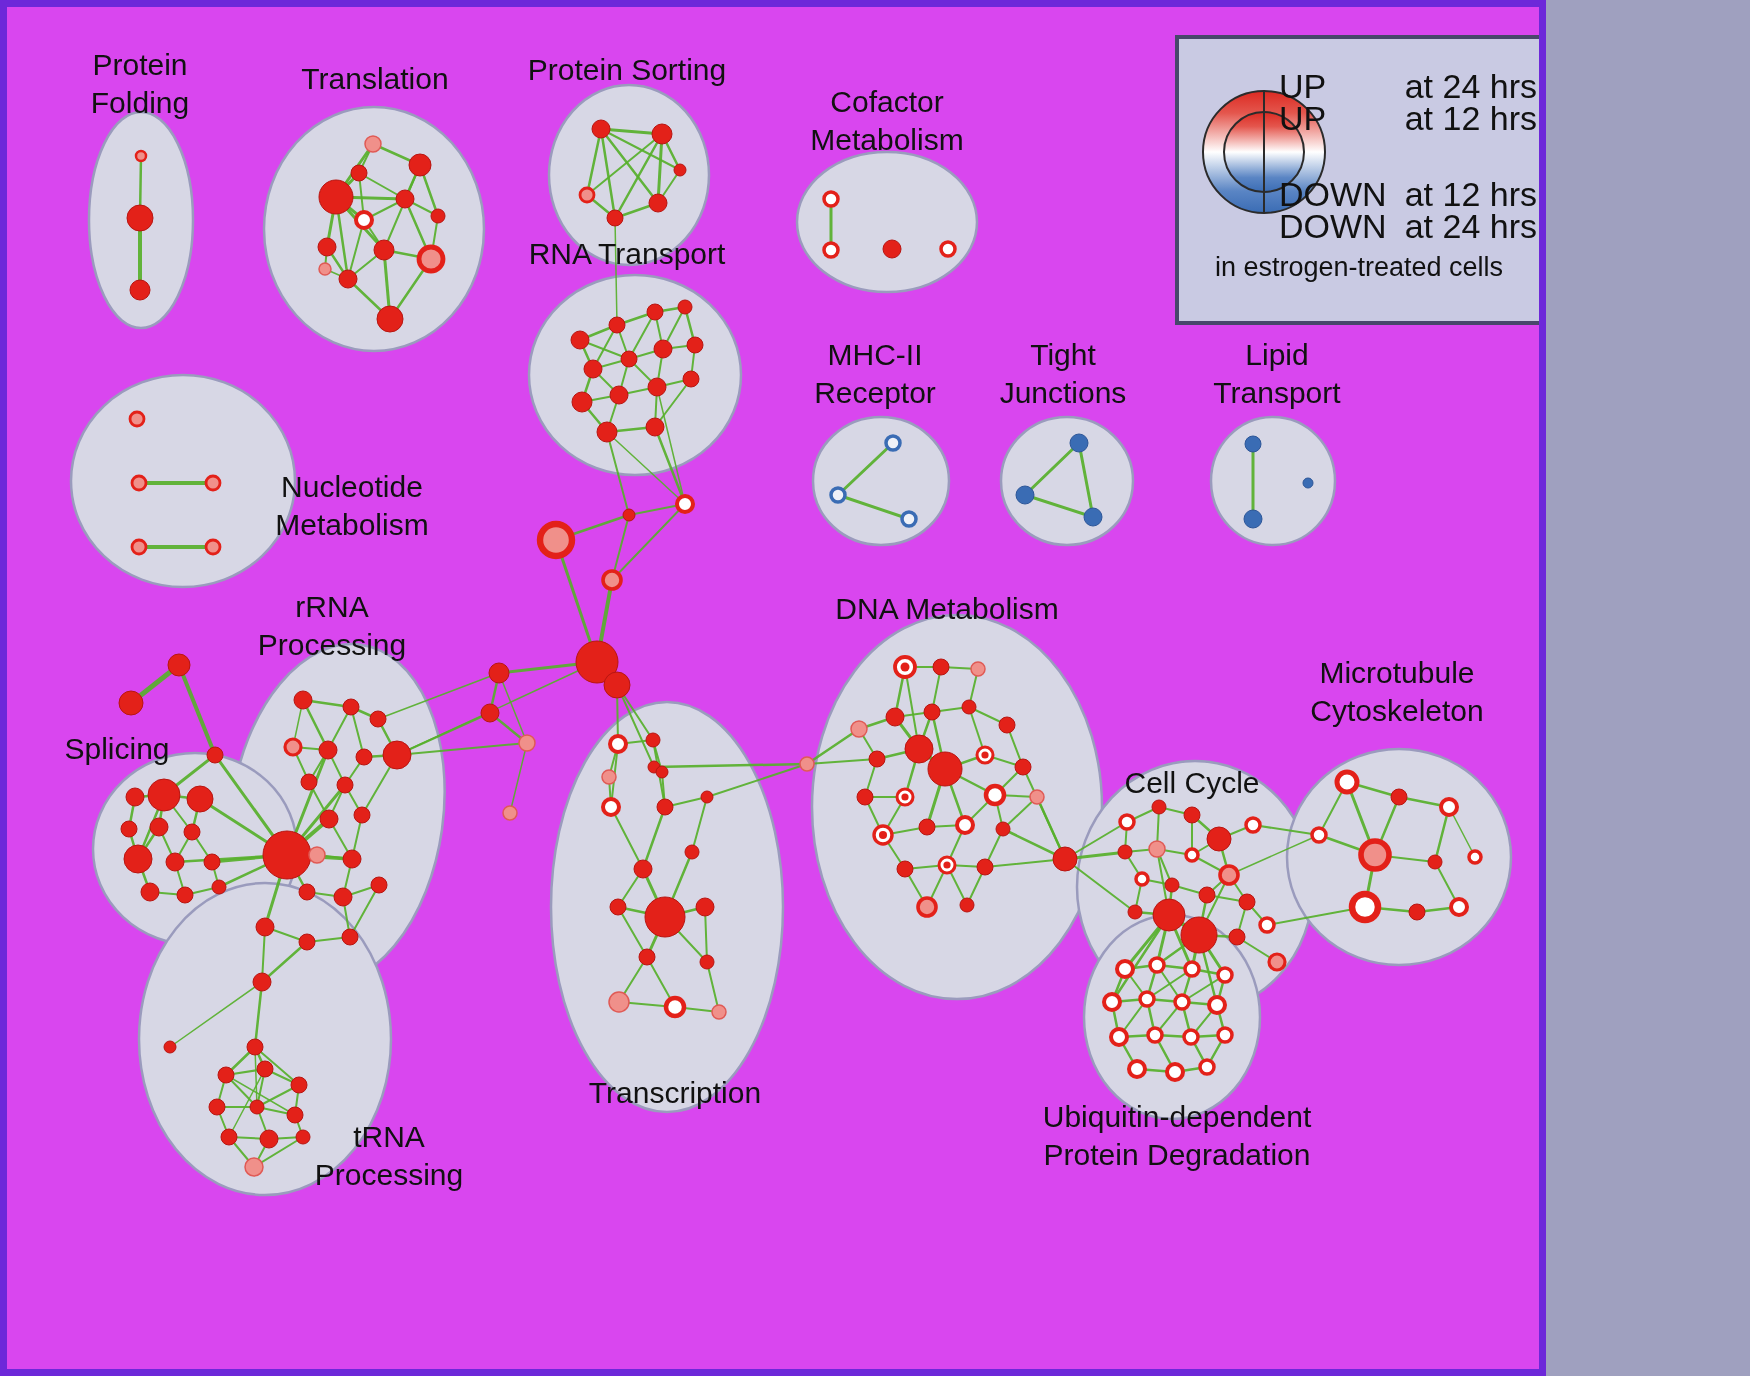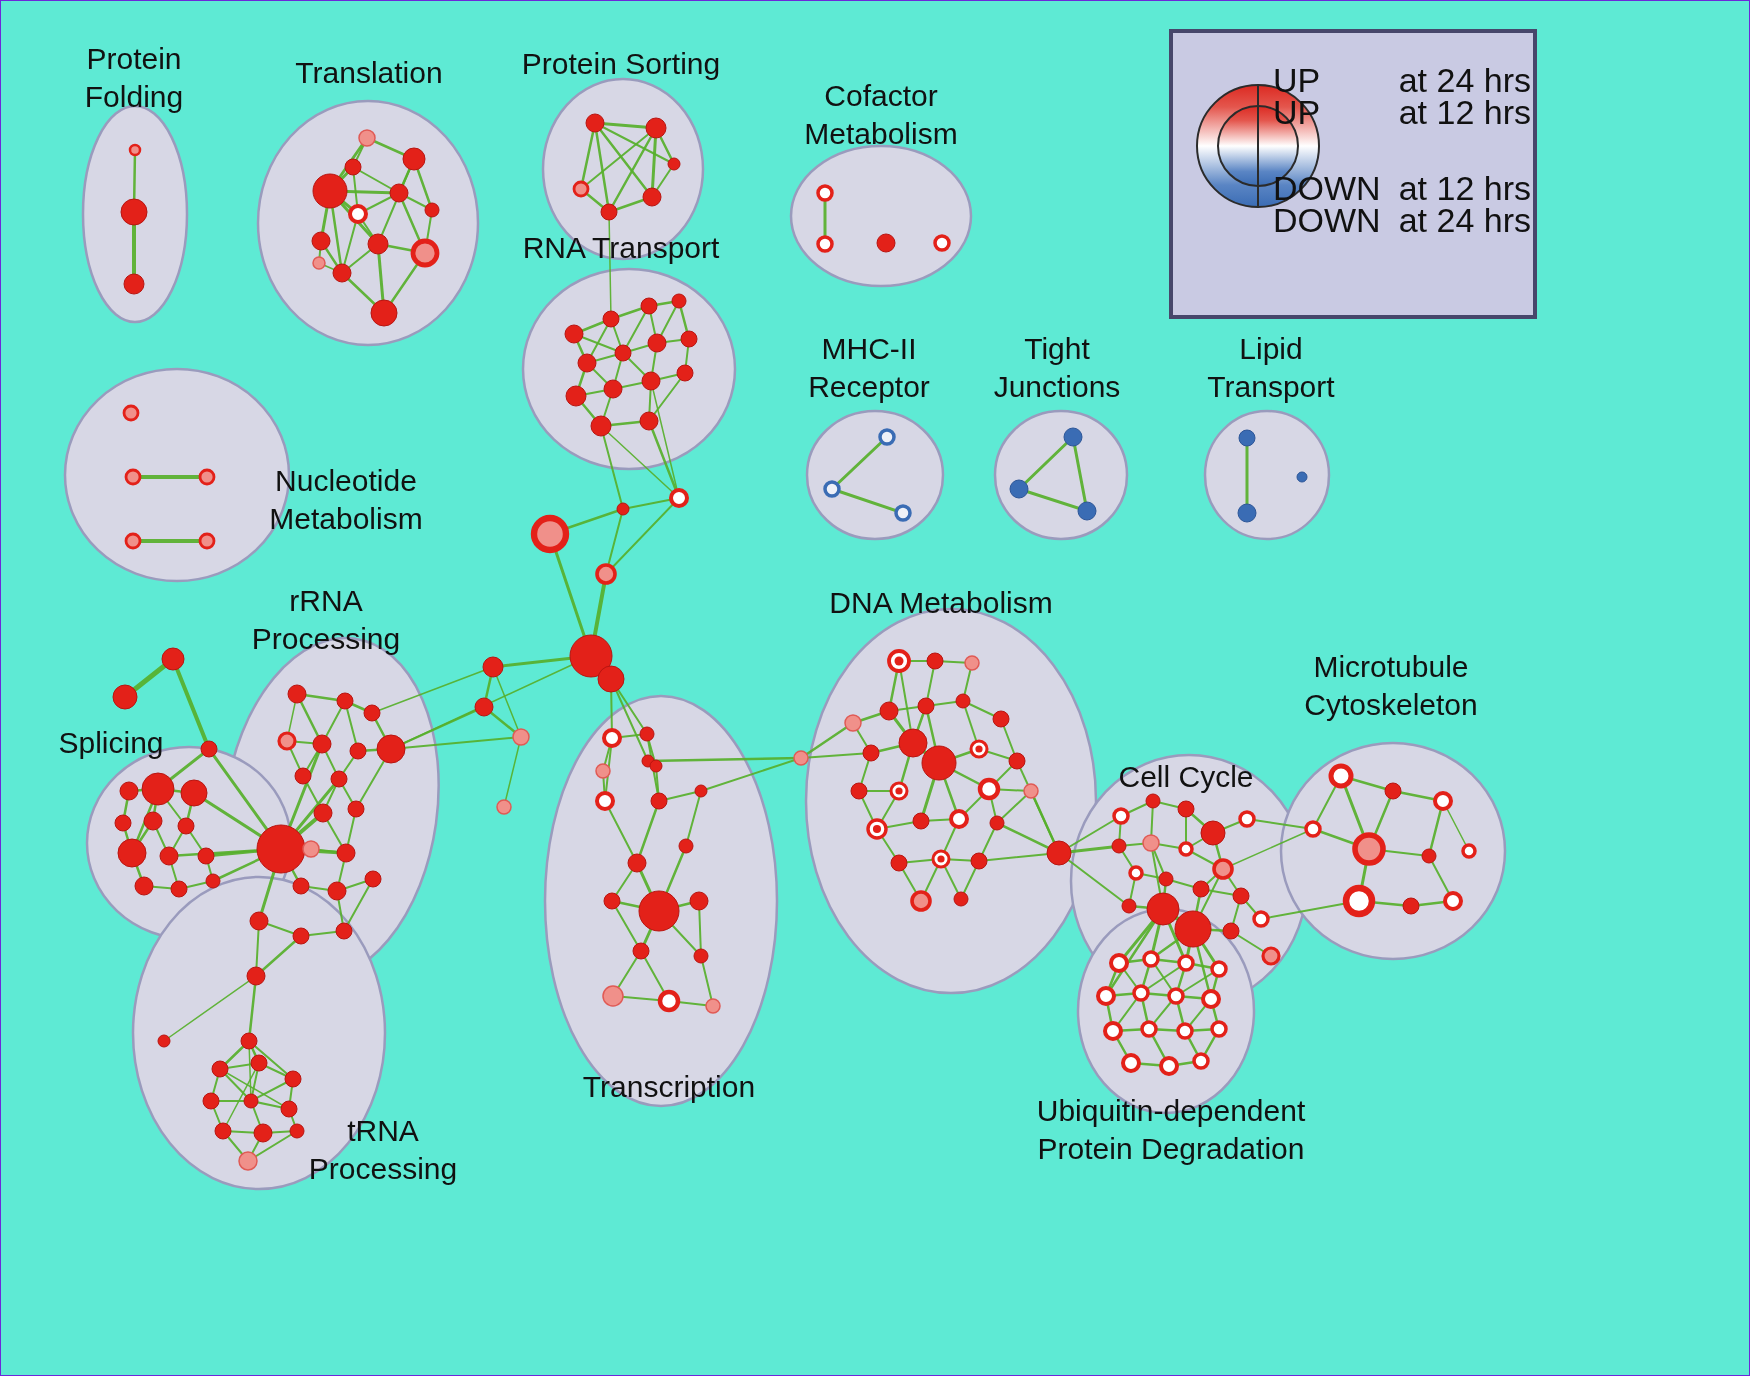--- a/index.html
+++ b/index.html
@@ -1,20 +1,20 @@
 <!DOCTYPE html>
 <html><head>
 <meta charset="utf-8">
 <style>
   html,body{margin:0;padding:0;background:#9fa0bf;}
   .canvas{
     position:relative;
-    width:1750px;height:1376px;
-    background:#5eead4;
-    border:1px solid #6d28d9;
+    width:1546px;height:1376px;
+    background:#d946ef;
+    border:7px solid #6d28d9;
     box-sizing:border-box;
     overflow:hidden;
     font-family:"Liberation Sans",sans-serif;
   }
   #network{position:absolute;left:0;top:0;}
   .legend{
     position:absolute;left:1168px;top:28px;width:368px;height:290px;
     background:#c9cae3;border:4px solid #47476b;box-sizing:border-box;
     color:#111;
   }
@@ -659,14 +659,15 @@
       <span class="lg-time">at 12 hrs</span>
     </div>
     <div class="lg-row" style="top:140px">
       <span class="lg-word">DOWN</span>
       <span class="lg-time">at 12 hrs</span>
     </div>
     <div class="lg-row" style="top:172px">
       <span class="lg-word">DOWN</span>
       <span class="lg-time">at 24 hrs</span>
     </div>
+    <div class="lg-note" style="top:212px">in estrogen-treated cells</div>
   </div>
 </div>
 
 </body></html>

